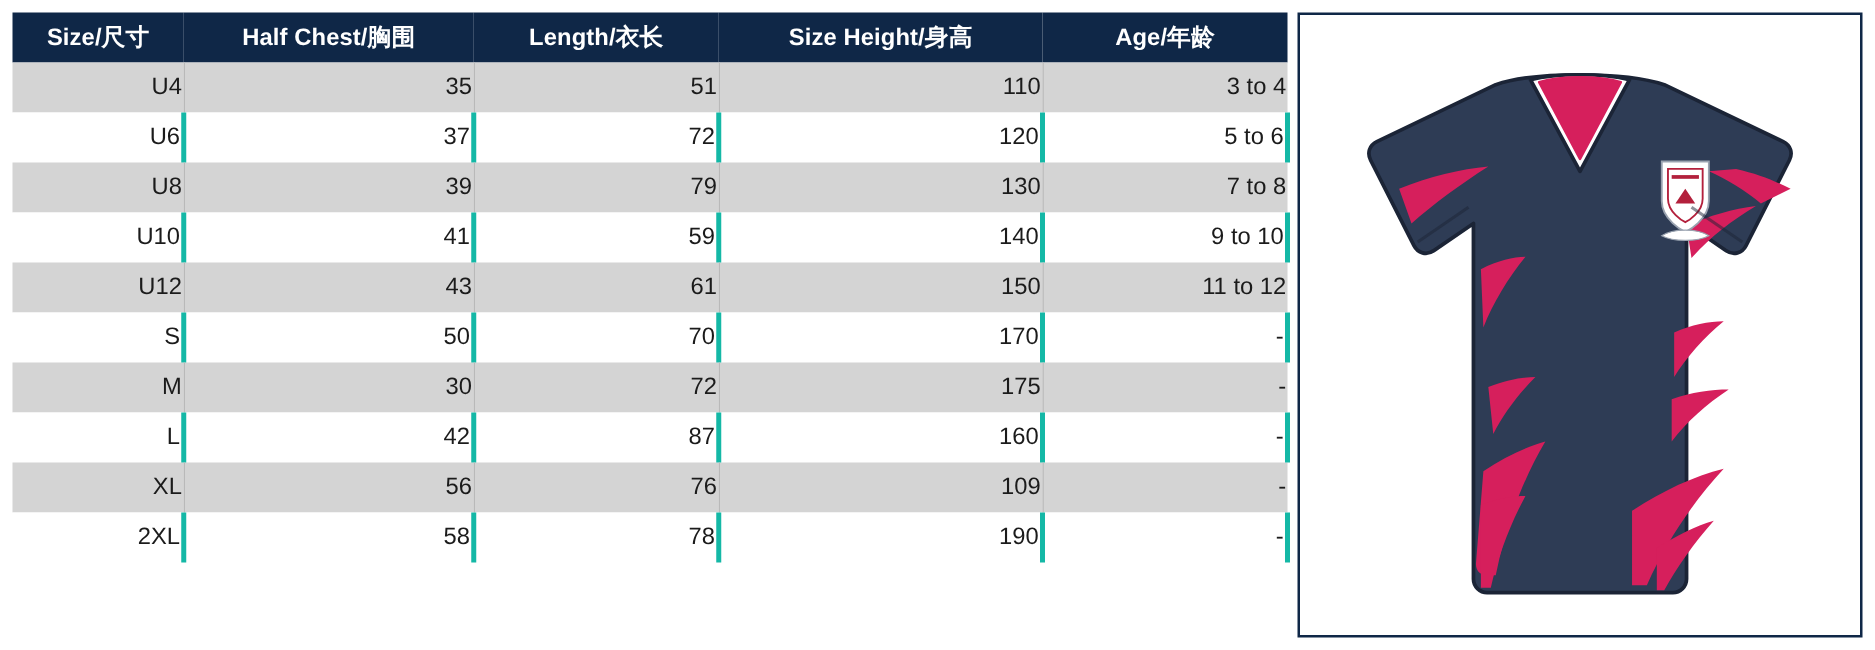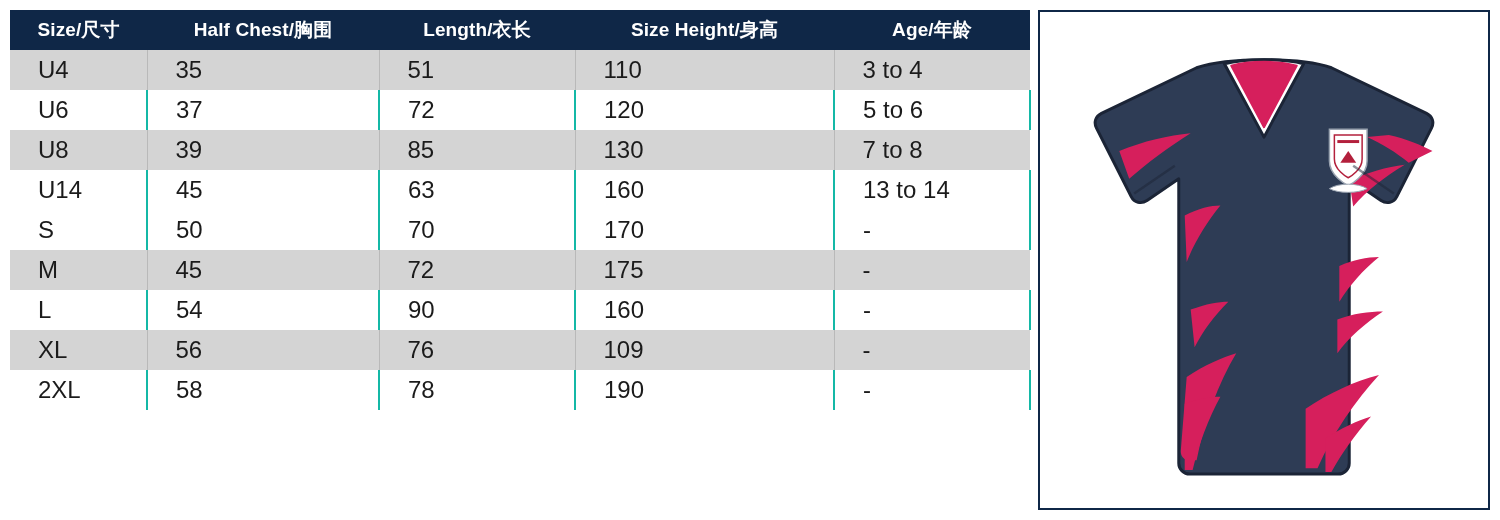--- a/index.html
+++ b/index.html
@@ -37,38 +37,38 @@
     color: #ffffff;
     font-size: 19px;
     font-weight: bold;
     height: 38px;
     text-align: center;
     letter-spacing: 0.1px;
     border: none;
   }
   table.size-table td {
     height: 38px;
-    text-align: left;
-    font-size: 24px;
+    text-align: right;
+    font-size: 19px;
     color: #1b1b1b;
     border-right: 1px solid #b9b9b9;
     padding-left: 28px;
   }
   table.size-table td:last-child {
     border-right: none;
     margin-top: 29px;
   }
   table.size-table tr.odd td {
     background: #d4d4d4;
   }
   table.size-table tr.even td {
     background: #ffffff;
   }
   table.size-table tr.even td {
-    border-right: 2px solid #14b8a6;
+    border-right: 4px solid #14b8a6;
   }
   table.size-table col.c0 { width: 137px; }
   table.size-table col.c1 { width: 232px; }
   table.size-table col.c2 { width: 196px; }
   table.size-table col.c3 { width: 259px; }
   table.size-table col.c4 { width: 196px; }
 
   
   .image-panel {
     position: relative;
@@ -120,49 +120,56 @@
         <tr class="even">
           <td>U6</td>
           <td>37</td>
           <td>72</td>
           <td>120</td>
           <td>5 to 6</td>
         </tr>
         <tr class="odd">
           <td>U8</td>
           <td>39</td>
-          <td>85</td>
+          <td>79</td>
           <td>130</td>
           <td>7 to 8</td>
         </tr>
         <tr class="even">
-          <td>U14</td>
-          <td>45</td>
-          <td>63</td>
-          <td>160</td>
-          <td>13 to 14</td>
+          <td>U10</td>
+          <td>41</td>
+          <td>59</td>
+          <td>140</td>
+          <td>9 to 10</td>
+        </tr>
+        <tr class="odd">
+          <td>U12</td>
+          <td>43</td>
+          <td>61</td>
+          <td>150</td>
+          <td>11 to 12</td>
         </tr>
         <tr class="even">
           <td>S</td>
           <td>50</td>
           <td>70</td>
           <td>170</td>
           <td>-</td>
         </tr>
         <tr class="odd">
           <td>M</td>
-          <td>45</td>
+          <td>30</td>
           <td>72</td>
           <td>175</td>
           <td>-</td>
         </tr>
         <tr class="even">
           <td>L</td>
-          <td>54</td>
-          <td>90</td>
+          <td>42</td>
+          <td>87</td>
           <td>160</td>
           <td>-</td>
         </tr>
         <tr class="odd">
           <td>XL</td>
           <td>56</td>
           <td>76</td>
           <td>109</td>
           <td>-</td>
         </tr>

